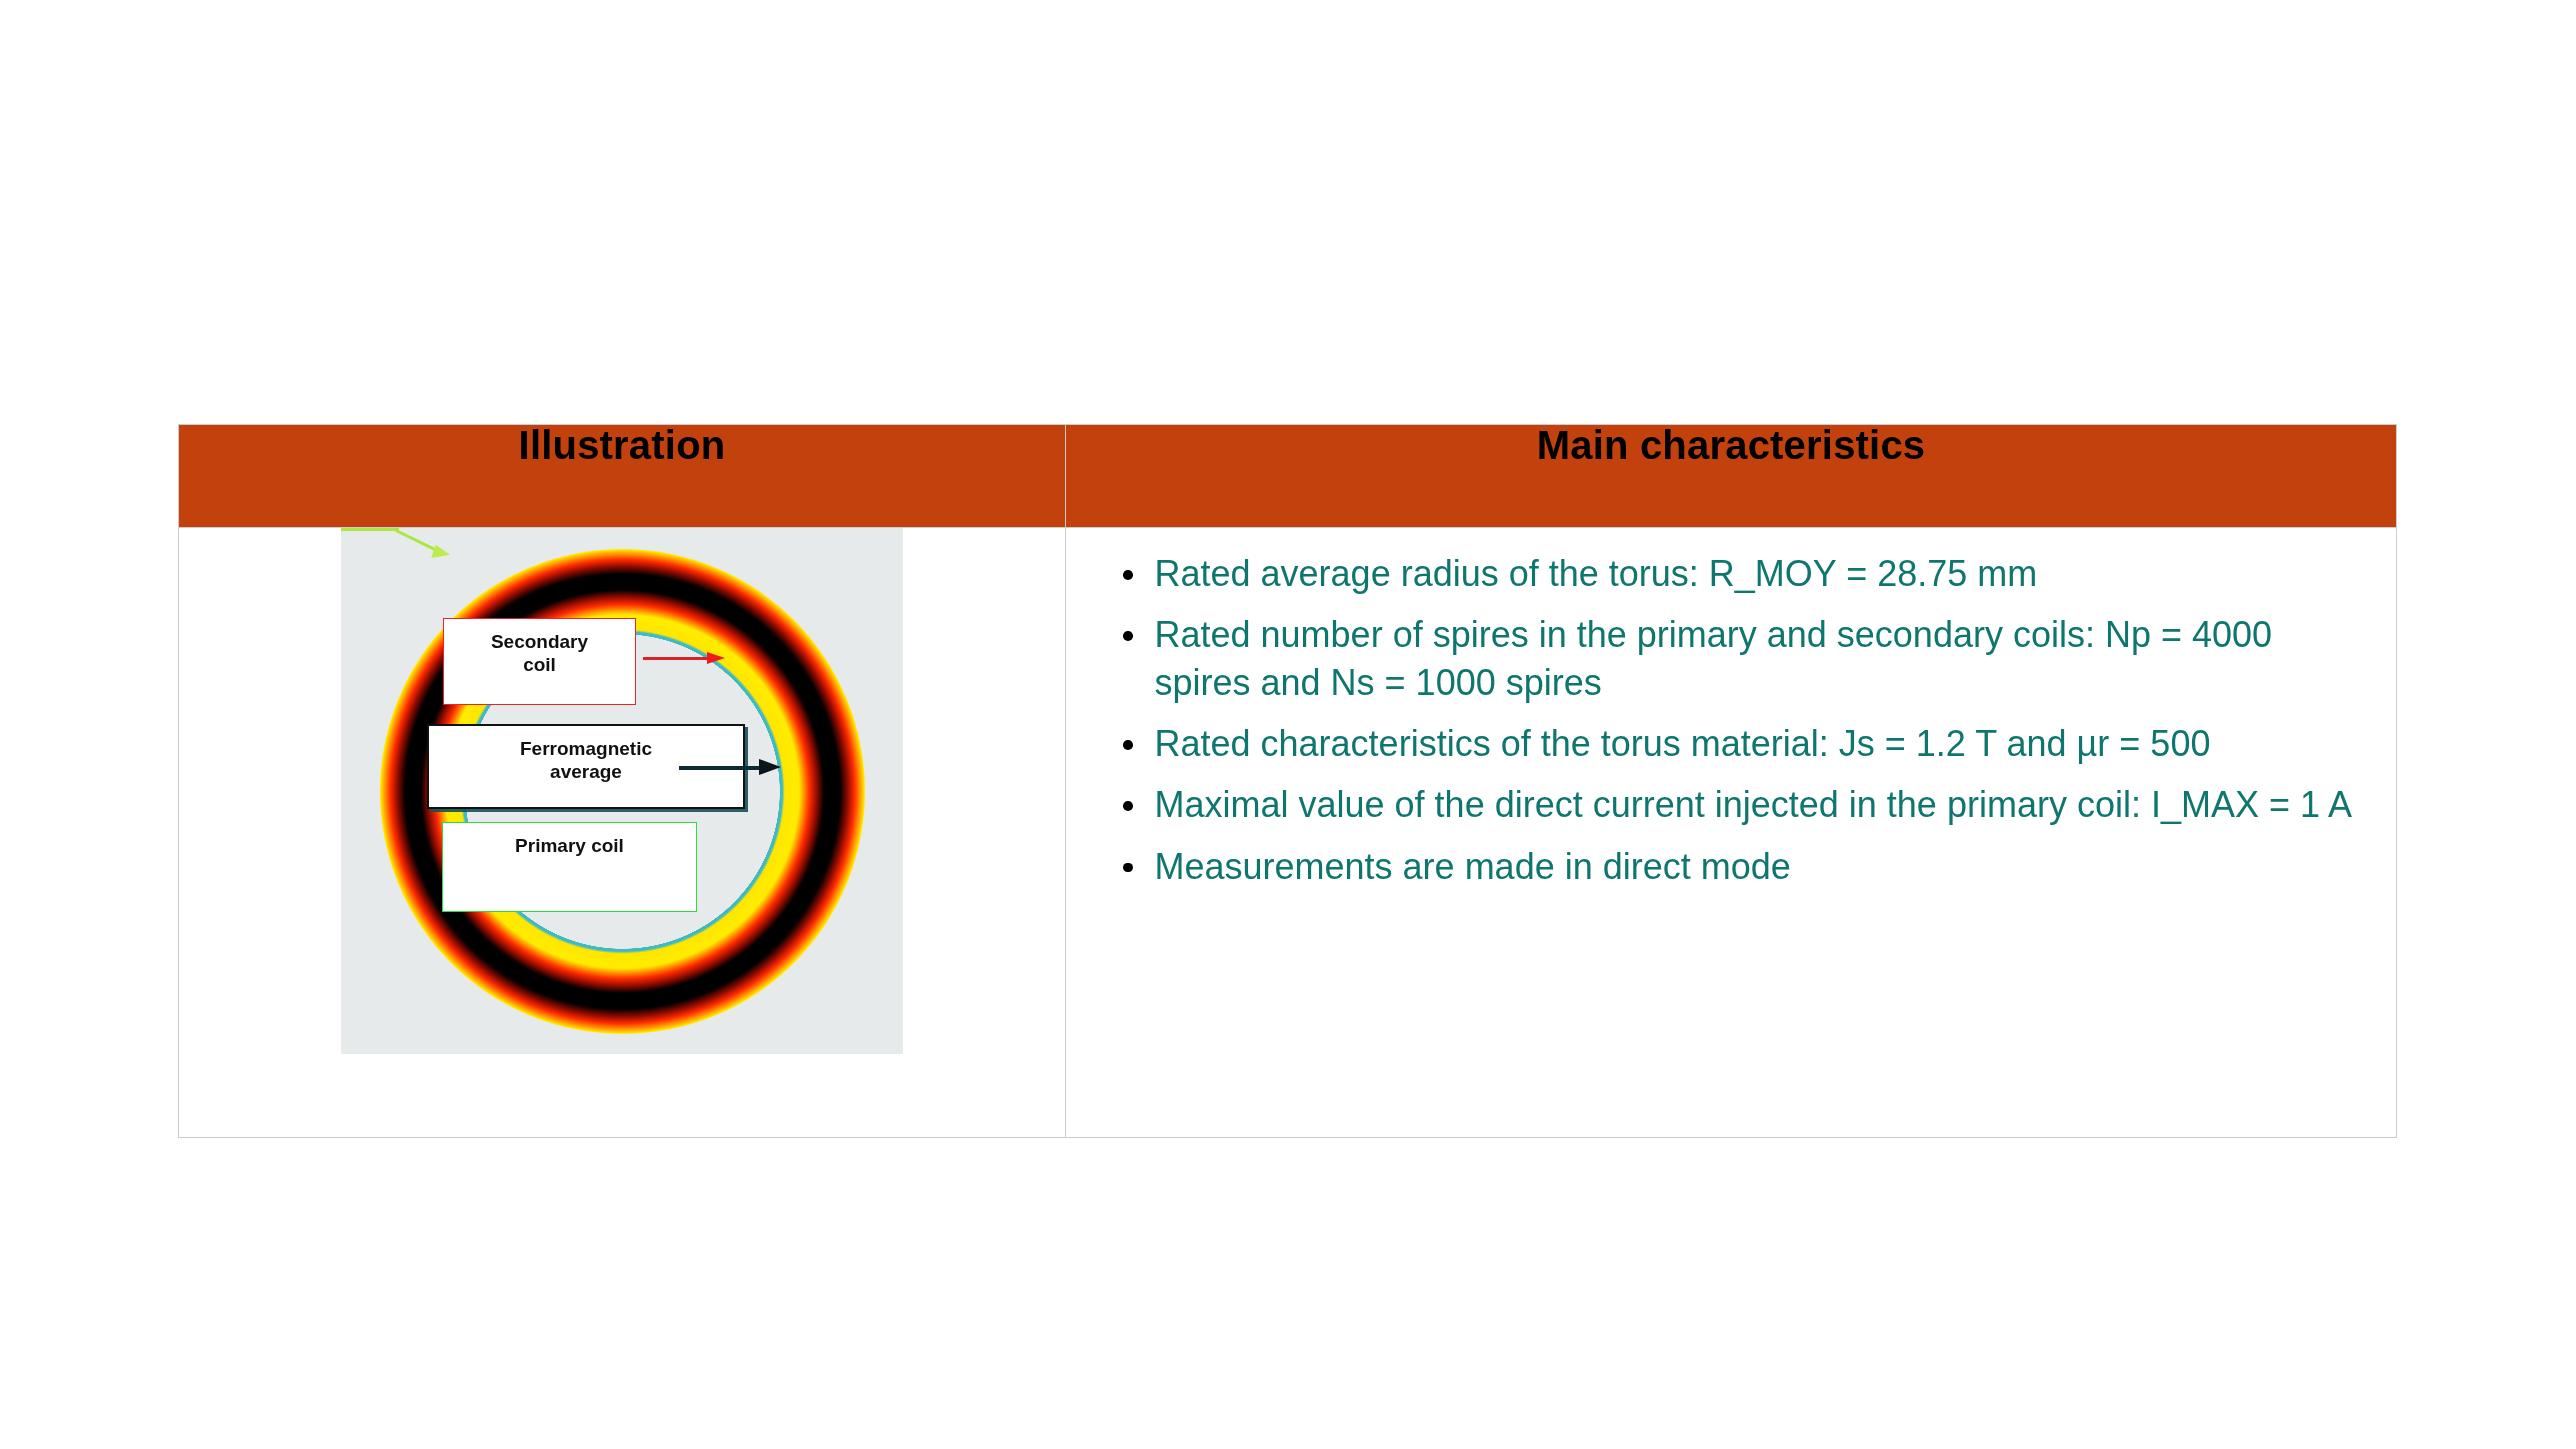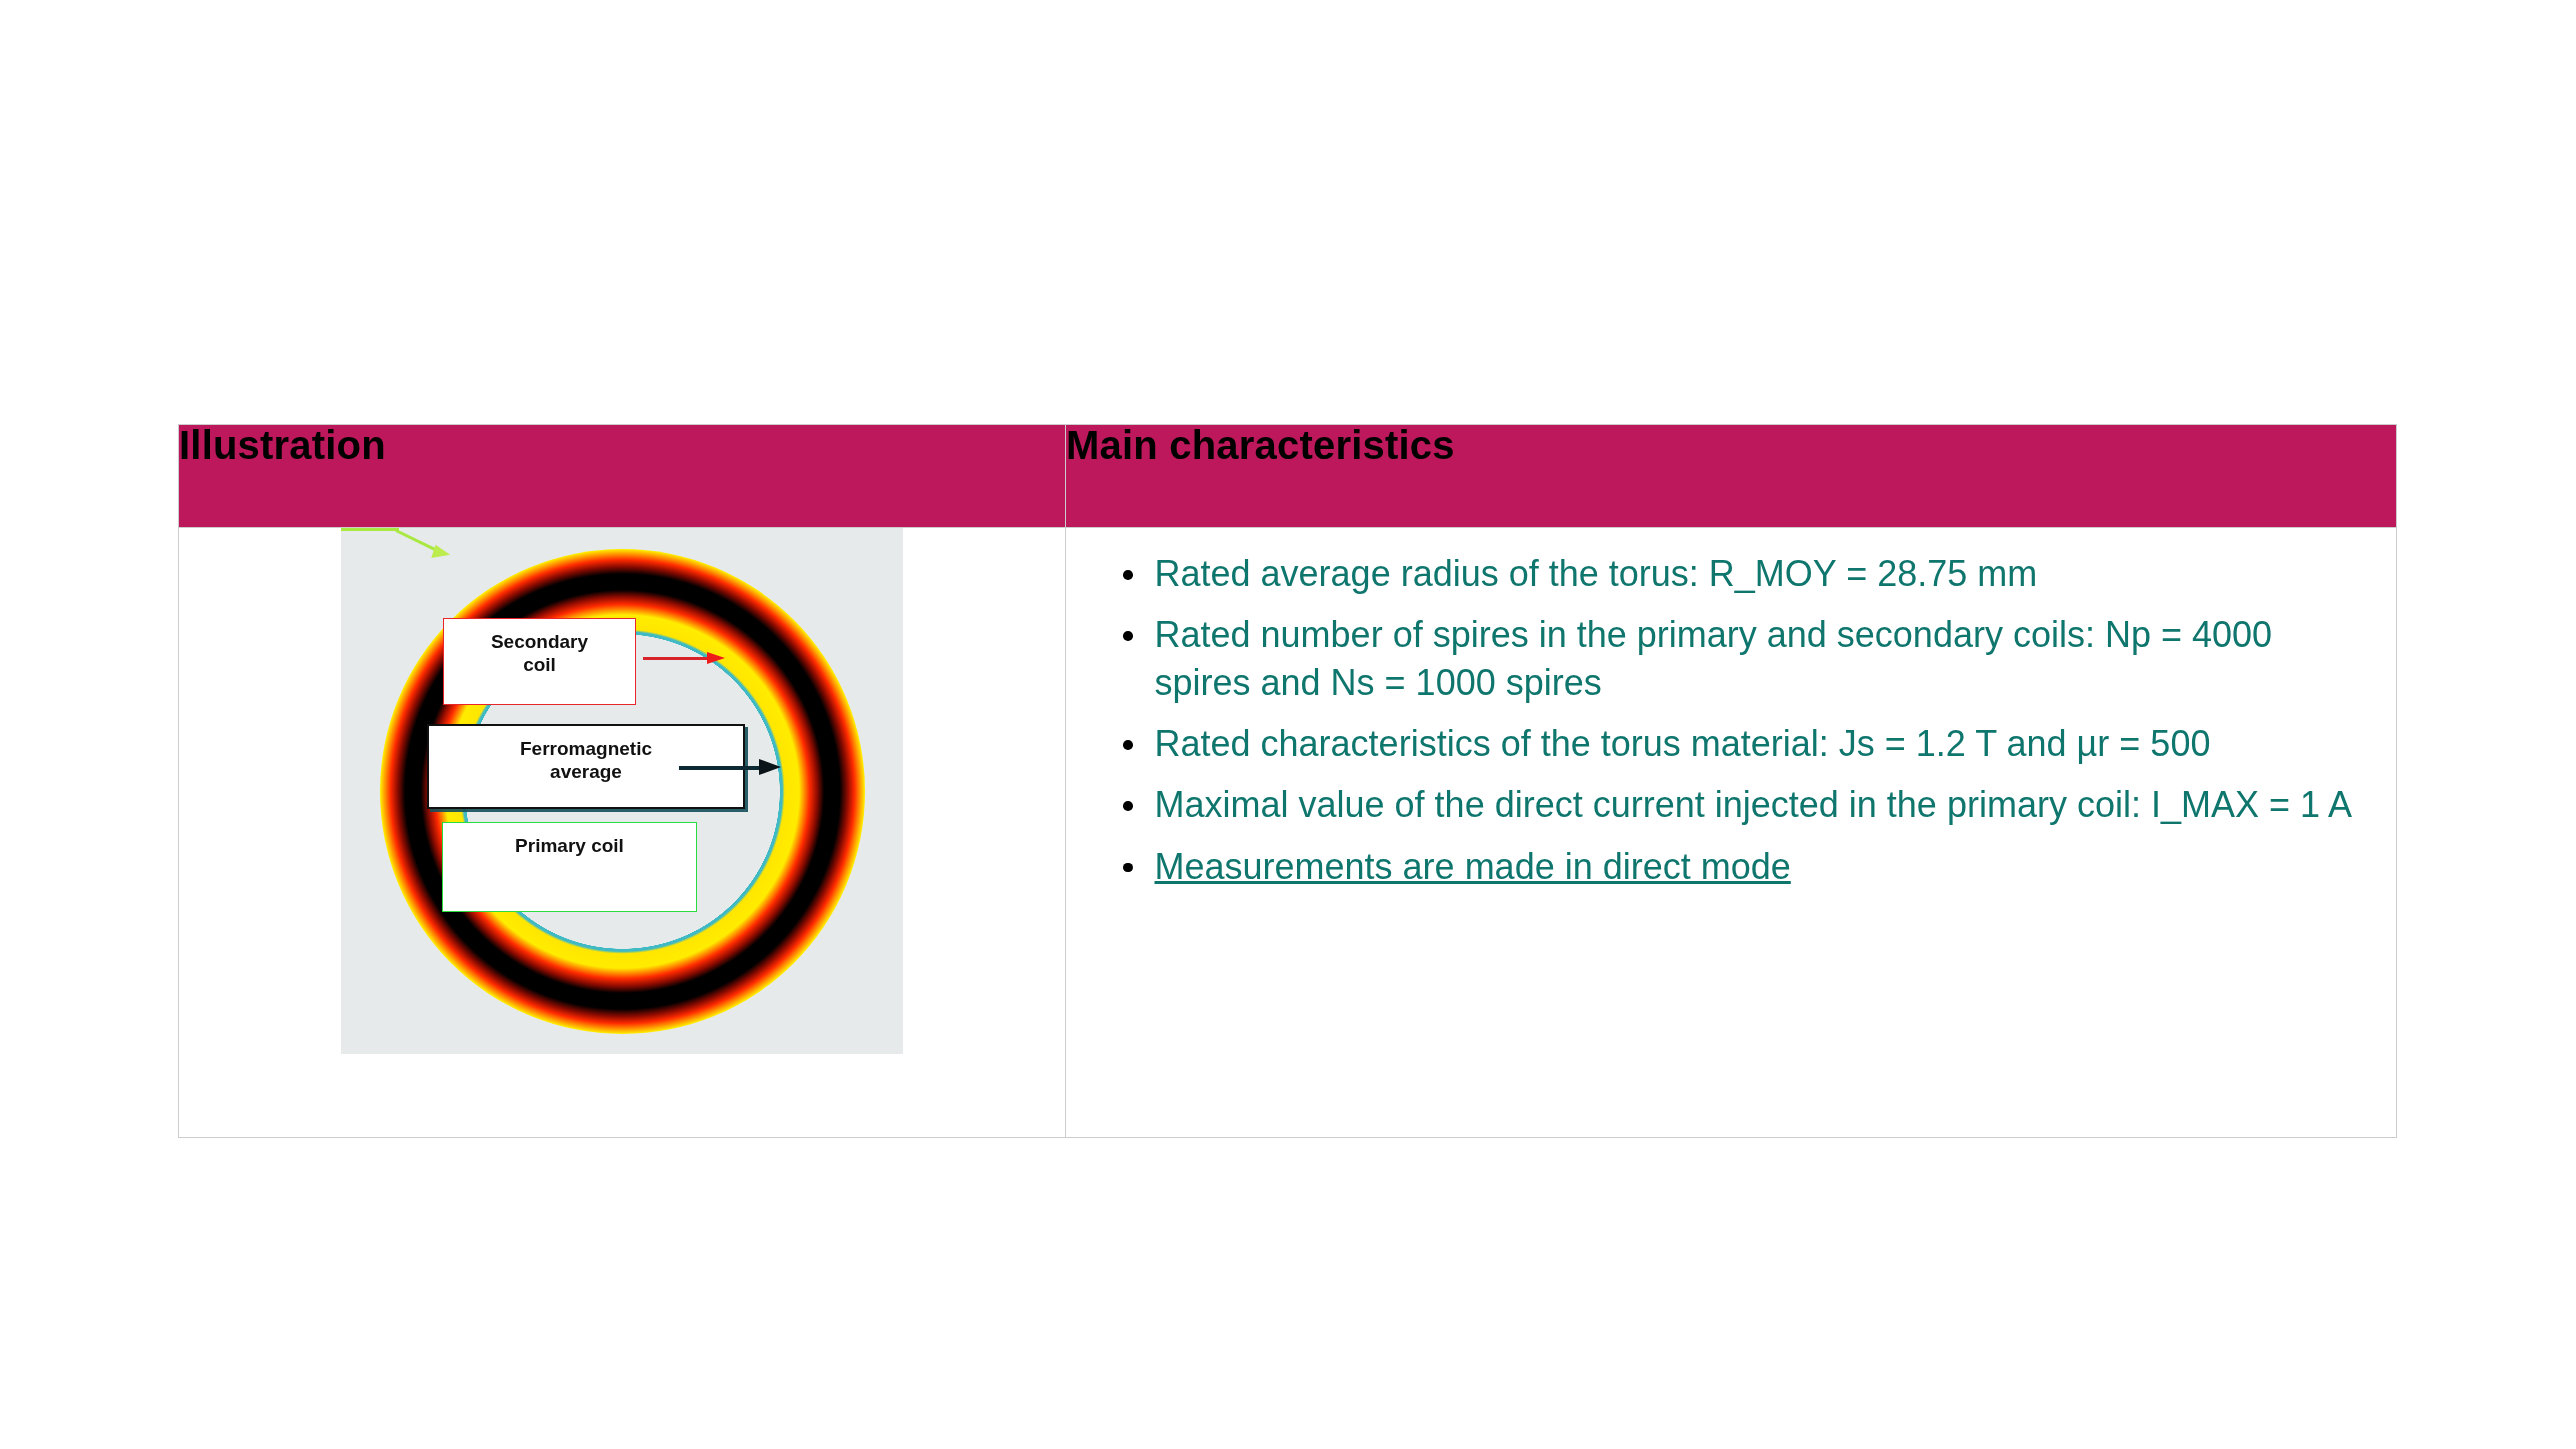--- a/index.html
+++ b/index.html
@@ -29,23 +29,23 @@
   .spec-table th {
     border: 1.8px solid #cccccc;
     padding: 0;
     vertical-align: top;
   }
   .col-illustration { width: 887px; }
   .col-characteristics { width: 1331px; }
 
   
   .head-cell {
-    background: #be185d;
+    background: #c2410c;
     height: 102px;
-    text-align: left;
+    text-align: center;
     vertical-align: middle;
   }
   .head-text {
     font-size: 40px;
     font-weight: bold;
     color: #000000;
     letter-spacing: 0.2px;
     line-height: 1;
     display: block;
   }
@@ -209,21 +209,21 @@
     padding: 0;
   }
   ul.char-list li {
     position: relative;
     padding-left: 57px;
     margin-bottom: 13.3px;
     font-size: 36px;
     line-height: 1.33;
     color: #0f766e;
   }
-  ul.char-list li:last-child { margin-bottom: 16px; text-decoration: underline; }
+  ul.char-list li:last-child { margin-bottom: 16px; }
   ul.char-list li::before {
     content: "";
     position: absolute;
     left: 25.5px;
     top: 20px;
     width: 9.7px;
     height: 9.7px;
     border-radius: 50%;
     background: #000000;
   }

